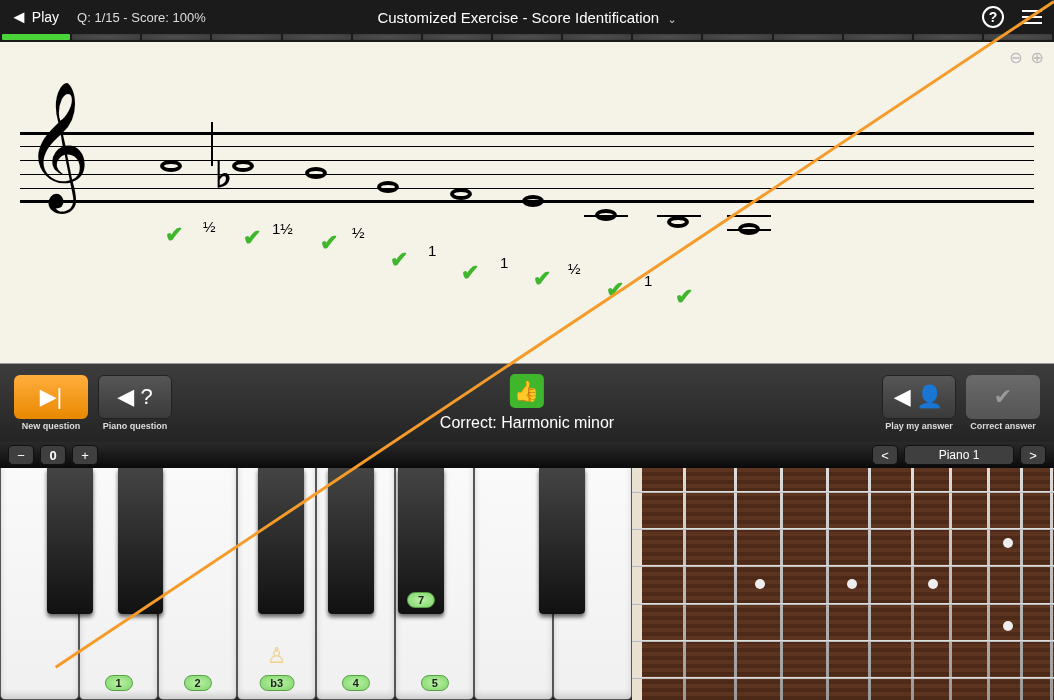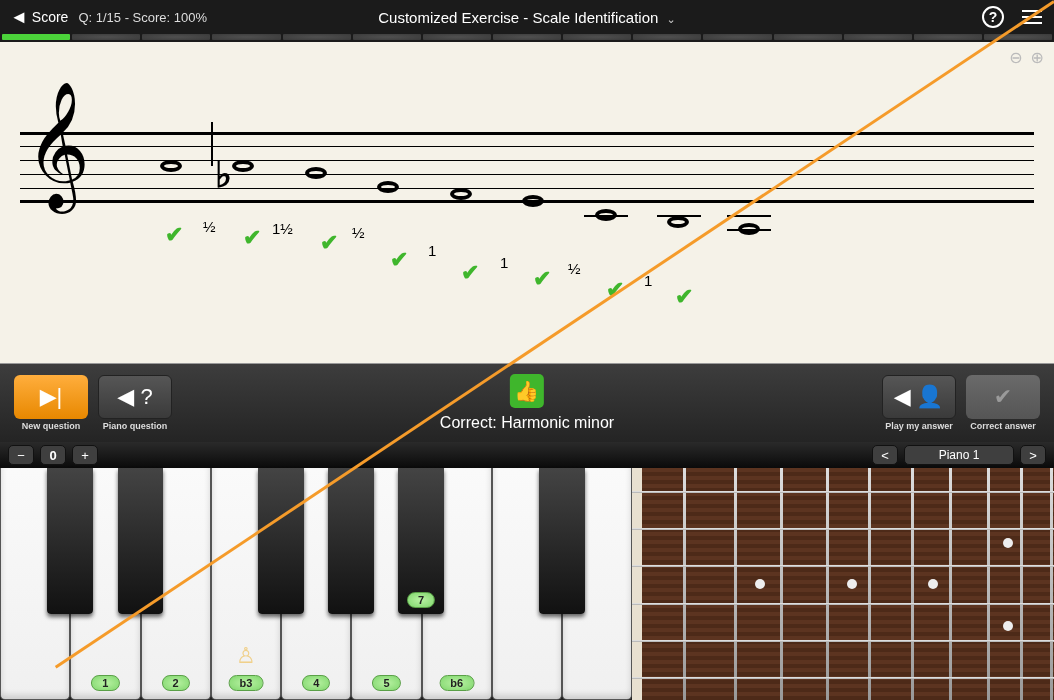--- a/index.html
+++ b/index.html
@@ -2,21 +2,21 @@
 <html><head>
 <meta charset="utf-8">
 <style>
   * { box-sizing: border-box; margin: 0; padding: 0; }
   body { font-family: "Helvetica Neue", Arial, sans-serif; background: #000; width: 1054px; height: 700px; overflow: hidden; position: relative; }
 
   
   .topbar { height: 34px; background: #1b1b1b; display: flex; align-items: center; color: #fff; font-size: 14px; position: relative; }
   .home-btn { display: flex; align-items: center; padding: 0 10px; height: 100%; cursor: pointer; gap:4px;}
   .home-btn .arrow { font-size: 18px; }
-  .score-area { margin-left: 0; font-size: 13px; color: #ddd; }
+  .score-area { margin-left: 8px; font-size: 13px; color: #ddd; }
   .title-area { position: absolute; left: 50%; transform: translateX(-50%); font-size: 15px; color: #fff; }
   .title-area .chev { font-size: 11px; margin-left: 4px; color: #ccc; }
   .help-btn { position: absolute; right: 50px; width: 22px; height: 22px; border: 2px solid #fff; border-radius: 50%; display:flex; align-items:center; justify-content:center; font-weight:bold; font-size:14px; cursor:pointer;}
   .menu-btn { position: absolute; right: 12px; display:flex; flex-direction:column; gap:4px; cursor:pointer;}
   .menu-btn span { width:20px; height:2px; background:#fff; }
 
   
   .progress-bar { height: 8px; background:#1b1b1b; display:flex; gap:2px; padding:0 2px 2px 2px;}
   .progress-bar .seg { flex:1; background: radial-gradient(#505050,#3a3a3a); border-radius:1px;}
   .progress-bar .seg.done { background: #4bd33a; }
@@ -81,25 +81,25 @@
   
   .diag { position:absolute; top:0; right:0; width:1200px; height:3px; background:#f59b2a; transform-origin: right center; transform: rotate(-33.7deg); top:0; right:0;}
   .diag-wrap {position:absolute; top:0; left:0; right:0; bottom:0; pointer-events:none; overflow:hidden;}
 </style>
 </head>
 <body>
 
 <div class="topbar">
   <div class="home-btn">
     <span class="arrow">◄</span>
-    <span>Score</span>
+    <span>Play</span>
   </div>
   <div class="score-area">Q: 1/15 - Score: 100%</div>
   <div class="title-area">
-    <span>Customized Exercise - Scale Identification</span>
+    <span>Customized Exercise - Score Identification</span>
     <span class="chev">⌄</span>
   </div>
   <div class="help-btn">?</div>
   <div class="menu-btn">
       <span></span>
       <span></span>
       <span></span>
     </div>
 </div>
 
@@ -238,23 +238,20 @@
         </div>
       <div class="white-key">
           <span class="pawn">♙</span>
           <span class="key-label">b3</span>
         </div>
       <div class="white-key">
           <span class="key-label">4</span>
         </div>
       <div class="white-key">
           <span class="key-label">5</span>
-        </div>
-      <div class="white-key">
-          <span class="key-label">b6</span>
         </div>
       <div class="white-key"></div>
       <div class="white-key"></div>
     </div>
     <div class="black-keys">
       <div class="black-key" style="left:7.5%;"></div>
       <div class="black-key" style="left:18.6%;"></div>
       <div class="black-key" style="left:40.8%;"></div>
       <div class="black-key" style="left:51.9%;"></div>
       <div class="black-key" style="left:63.0%;">

